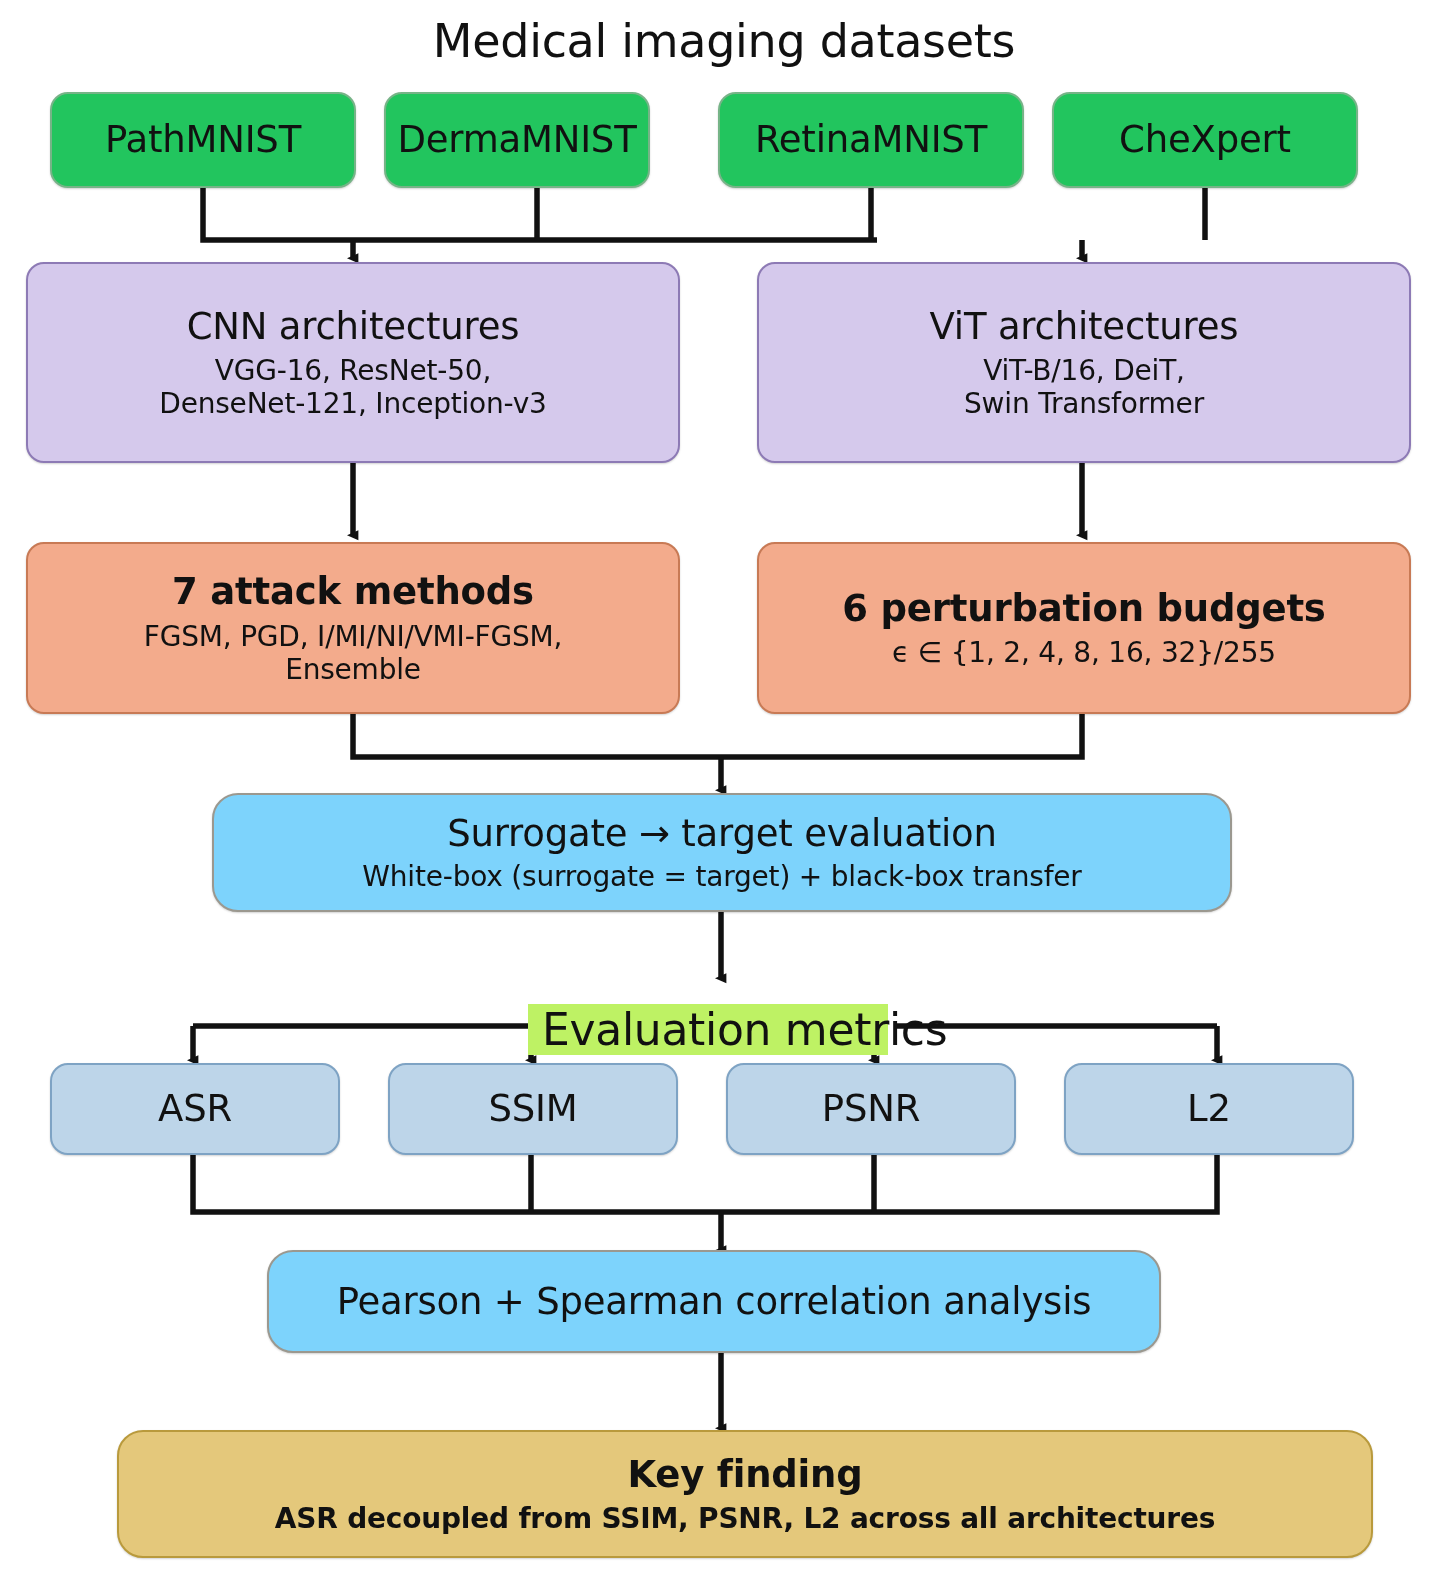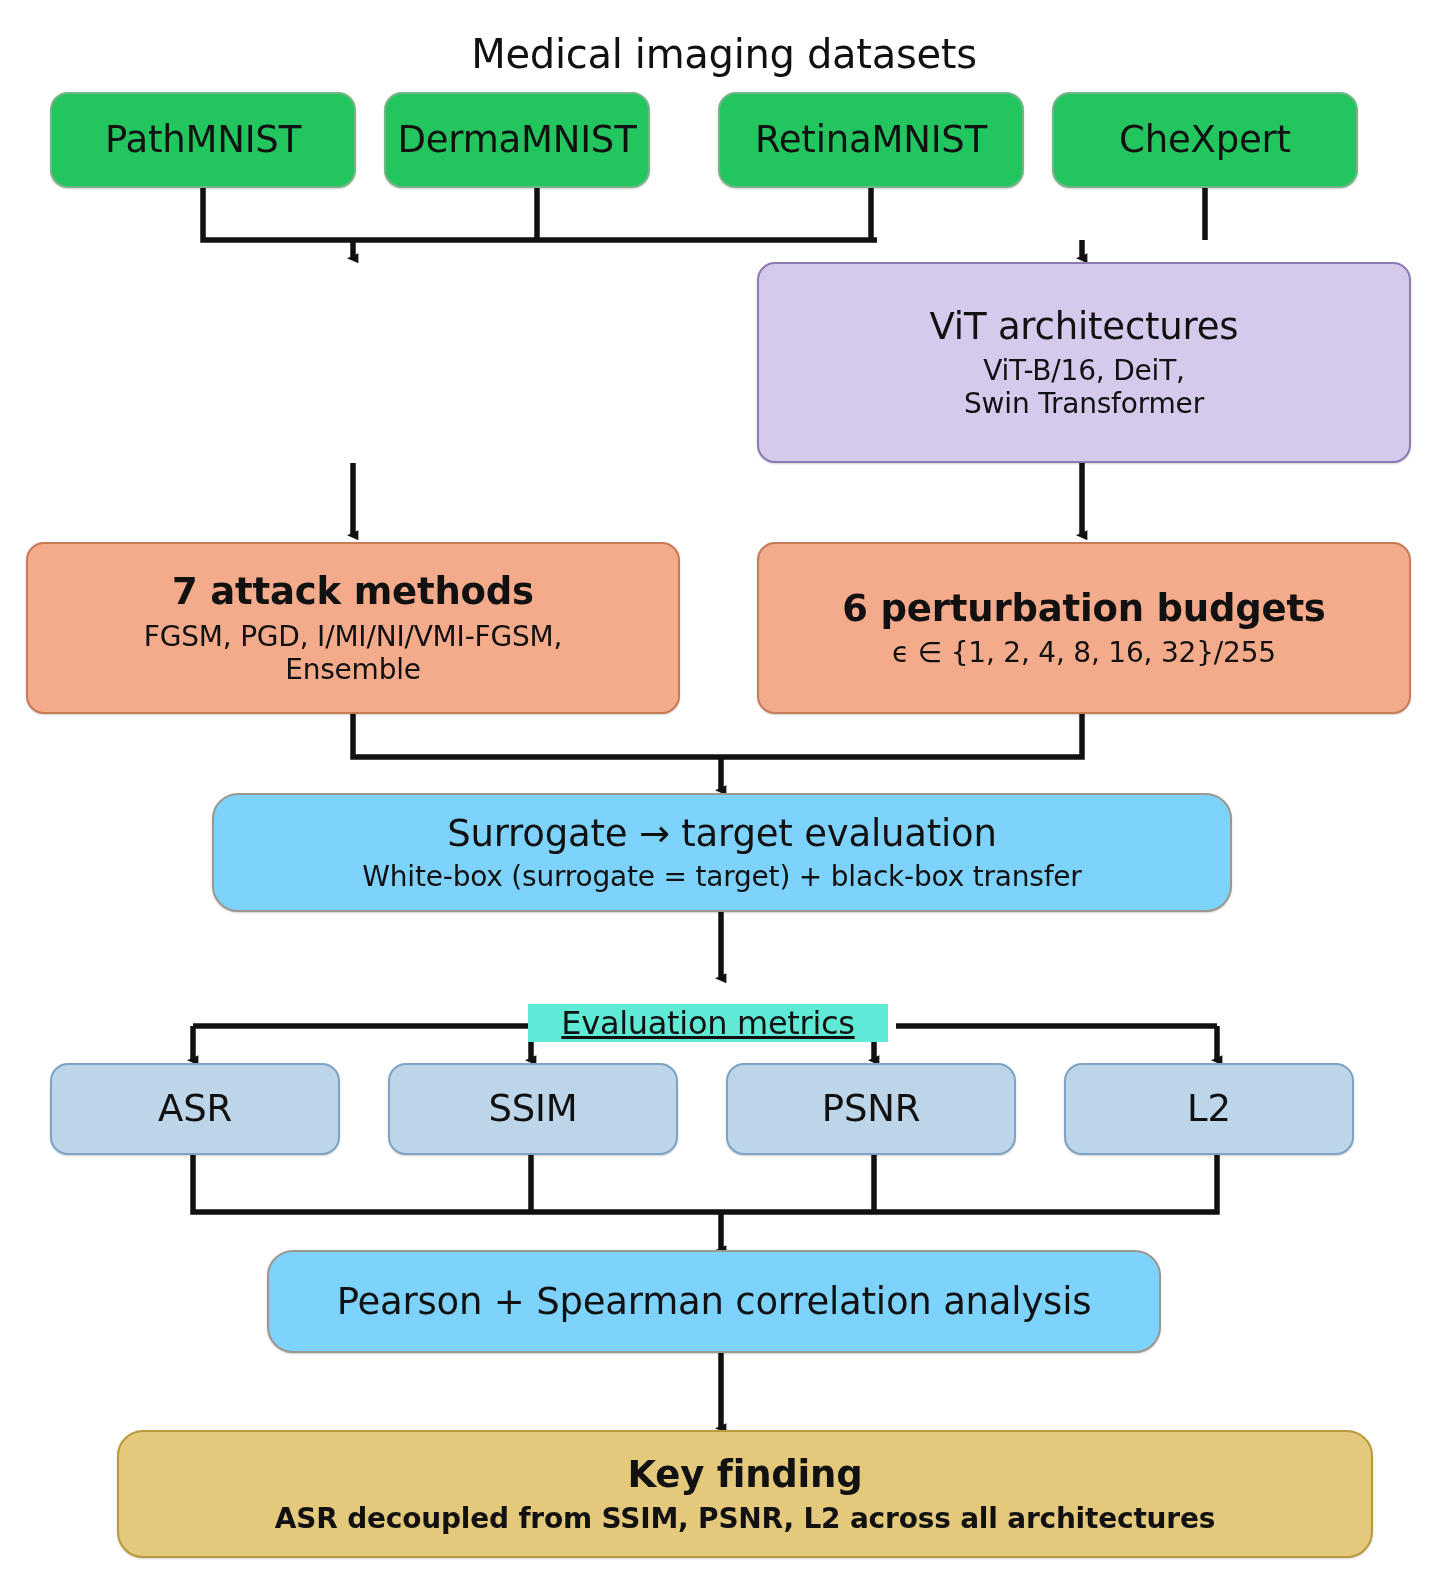--- a/index.html
+++ b/index.html
@@ -44,35 +44,33 @@
   .green  { background: #22c55e; border-color: #76b487; }
   .purple { background: #d5c9ec; border-color: #8d7ab5; }
   .orange { background: #f3ab8c; border-color: #c87a55; }
   .gray   { background: #7dd3fc; border-color: #9b988f; }
   .blue   { background: #bdd5e9; border-color: #7ea3c4; }
   .gold   { background: #e4c87b; border-color: #b99a3c; margin-left: 25px; }
 
   .caption {
     position: absolute;
     text-align: center;
-    font-size: 40px;
+    font-size: 46px;
     line-height: 1.1;
     letter-spacing: -0.3px;
     white-space: nowrap;
-    margin-top: 16px;
   }
   .metrics-label {
     position: absolute;
-    background: #5eead4;
+    background: #bef264;
     padding: 0 14px;
-    font-size: 32px;
+    font-size: 44px;
     letter-spacing: -0.3px;
     white-space: nowrap;
     text-align: center;
-    text-decoration: underline;
   }
 </style>
 </head>
 <body>
 
 <div id="stage">
 
   <svg class="wires" viewBox="0 0 1448 1582">
     <defs>
       <marker id="arrow" markerWidth="14" markerHeight="14" refX="5.2" refY="6" orient="auto" markerUnits="userSpaceOnUse">
@@ -125,20 +123,25 @@
   <div class="node green" style="left:384px; top:92px; width:266px; height:96px;">
     <div class="single">DermaMNIST</div>
   </div>
   <div class="node green" style="left:718px; top:92px; width:306px; height:96px;">
     <div class="single">RetinaMNIST</div>
   </div>
   <div class="node green" style="left:1052px; top:92px; width:306px; height:96px;">
     <div class="single">CheXpert</div>
   </div>
 
+  <div class="node purple" style="left:26px; top:262px; width:654px; height:201px;">
+    <div class="title">CNN architectures</div>
+    <div class="sub" style="margin-top:6px;">VGG-16, ResNet-50,</div>
+    <div class="sub">DenseNet-121, Inception-v3</div>
+  </div>
   <div class="node purple" style="left:757px; top:262px; width:654px; height:201px;">
     <div class="title">ViT architectures</div>
     <div class="sub" style="margin-top:6px;">ViT-B/16, DeiT,</div>
     <div class="sub">Swin Transformer</div>
   </div>
 
   <div class="node orange emph" style="left:26px; top:542px; width:654px; height:172px;">
     <div class="title">7 attack methods</div>
     <div class="sub" style="margin-top:6px; font-weight:400;">FGSM, PGD, I/MI/NI/VMI-FGSM,</div>
     <div class="sub" style="font-weight:400;">Ensemble</div>

